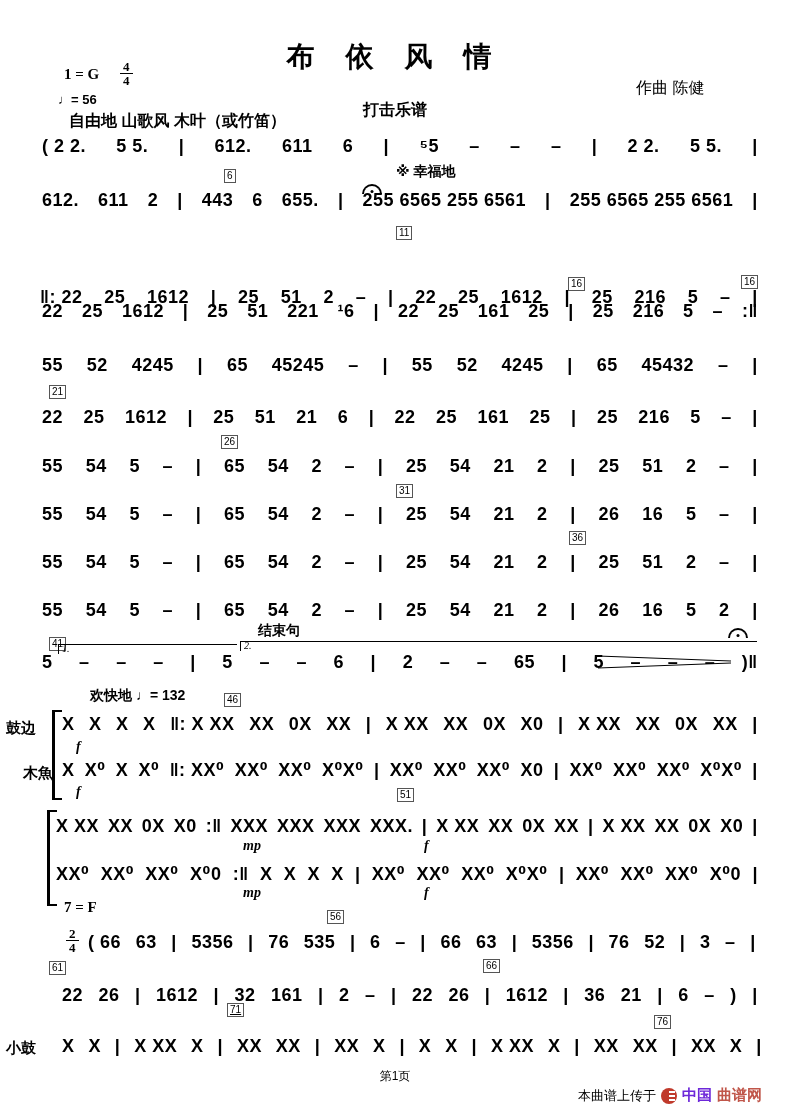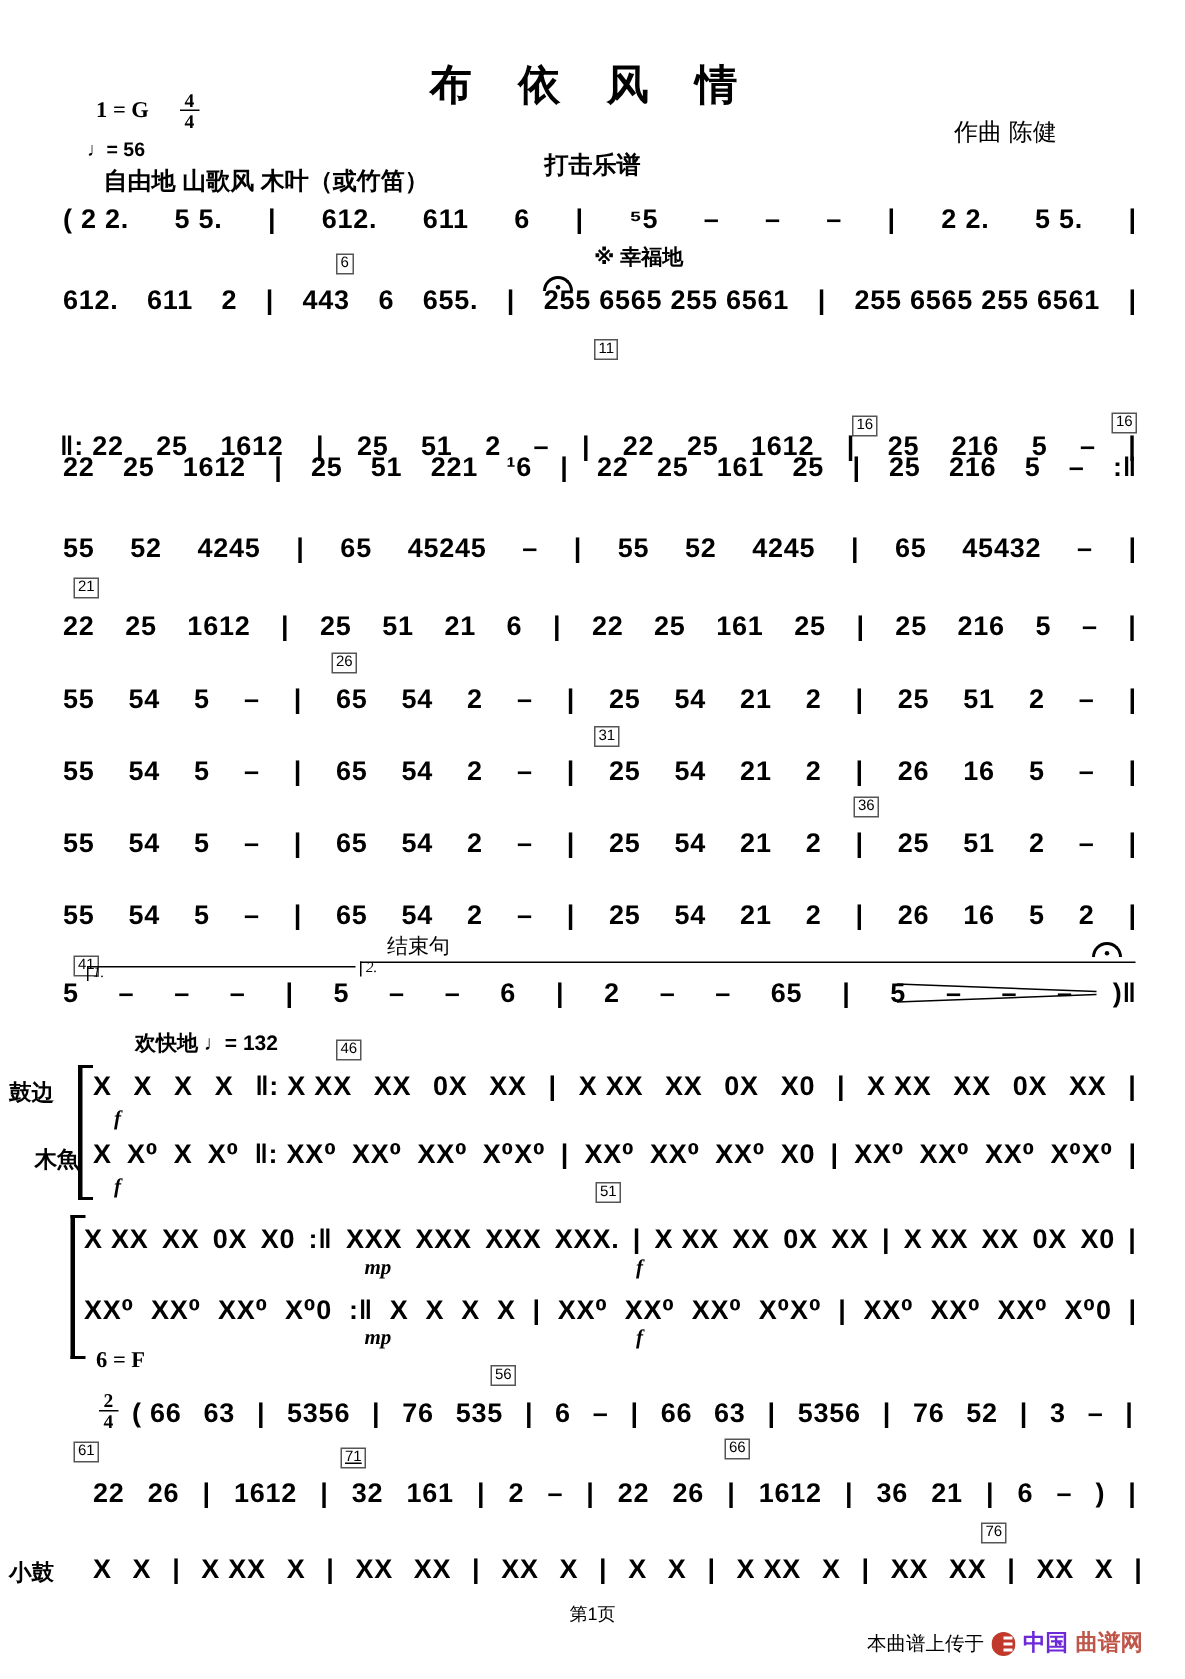--- a/index.html
+++ b/index.html
@@ -21,21 +21,21 @@
          font-weight:bold;font-size:18px;letter-spacing:.5px;}
   .mline span{white-space:pre;}
   .mk{position:absolute;font-size:10px;line-height:12px;border:1px solid #555;padding:0 2px;background:#fff;}
   .lbl{position:absolute;font-size:15px;font-weight:600;}
   .dyn{position:absolute;font-family:"Liberation Serif","DejaVu Serif",serif;
        font-style:italic;font-weight:bold;font-size:14px;}
   .anno{position:absolute;font-size:14px;}
   .volta{position:absolute;border-top:1.5px solid #000;border-left:1.5px solid #000;height:9px;}
   .volta .vl{position:absolute;left:3px;top:-2px;font-size:10px;font-style:italic;
              font-family:"Liberation Serif","DejaVu Serif",serif;}
-  .coda{position:absolute;font-size:14px;font-weight:400;}
+  .coda{position:absolute;font-size:14px;font-weight:700;}
   .fermata{position:absolute;width:16px;height:8px;border:2px solid #000;border-bottom:none;
            border-radius:16px 16px 0 0;}
   .fermata::after{content:"";position:absolute;left:50%;top:4px;transform:translateX(-50%);
                   width:3px;height:3px;background:#000;border-radius:50%;}
   .brace{position:absolute;width:7px;border-left:3px solid #000;border-top:2px solid #000;
          border-bottom:2px solid #000;}
   .hairpin{position:absolute;}
   .pageno{left:0;right:0;top:1068px;text-align:center;font-size:12px;}
   .footer{position:absolute;right:28px;top:1086px;font-size:13px;display:flex;align-items:center;gap:5px;}
   .logo-icon{display:inline-block;width:16px;height:16px;border-radius:50%;
@@ -68,41 +68,41 @@
   <span class="mk" style="left:49px;top:385px;">21</span>
   <span class="mk" style="left:221px;top:435px;">26</span>
   <span class="mk" style="left:396px;top:484px;">31</span>
   <span class="mk" style="left:569px;top:531px;">36</span>
   <span class="mk" style="left:49px;top:637px;">41</span>
   <span class="mk" style="left:224px;top:693px;">46</span>
   <span class="mk" style="left:397px;top:788px;">51</span>
   <span class="mk" style="left:327px;top:910px;">56</span>
   <span class="mk" style="left:49px;top:961px;">61</span>
   <span class="mk" style="left:483px;top:959px;">66</span>
-  <span class="mk" style="left:227px;top:965px;text-decoration:underline;">71</span>
+  <span class="mk" style="left:227px;top:1003px;text-decoration:underline;">71</span>
   <span class="mk" style="left:654px;top:1015px;">76</span>
 
   <div class="anno" style="left:396px;top:163px;font-weight:600;">※ 幸福地</div>
   <div class="fermata" style="left:362px;top:184px;"></div>
 
   <div class="volta" style="left:58px;top:644px;width:178px;">
     <span class="vl">1.</span>
   </div>
   <div class="volta" style="left:240px;top:641px;width:516px;">
     <span class="vl">2.</span>
   </div>
   <div class="coda" style="left:258px;top:622px;">结束句</div>
   <div class="fermata" style="left:728px;top:628px;"></div>
   <svg class="hairpin" style="left:598px;top:655px;" width="135" height="14">
     <line x1="0" y1="1" x2="133" y2="6" stroke="#000" stroke-width="1"></line>
     <line x1="0" y1="13" x2="133" y2="8" stroke="#000" stroke-width="1"></line>
   </svg>
 
   <div class="anno" style="left:90px;top:687px;font-weight:600;">欢快地  ♩= 132</div>
-  <div class="anno" style="left:64px;top:899px;font-weight:bold;font-size:15px;font-family:'Liberation Serif','DejaVu Serif',serif;">6 = F</div>
+  <div class="anno" style="left:64px;top:899px;font-weight:bold;font-size:15px;font-family:'Liberation Serif','DejaVu Serif',serif;">7 = F</div>
   <div class="timesig" style="left:66px;top:927px;">
     <span class="num">2</span>
     <span class="den">4</span>
   </div>
 
   <div class="lbl" style="left:6px;top:719px;">鼓边</div>
   <div class="lbl" style="left:23px;top:764px;text-align:center;">木魚</div>
   <div class="lbl" style="left:6px;top:1039px;">小鼓</div>
 
   <div class="brace" style="left:52px;top:710px;height:86px;"></div>

